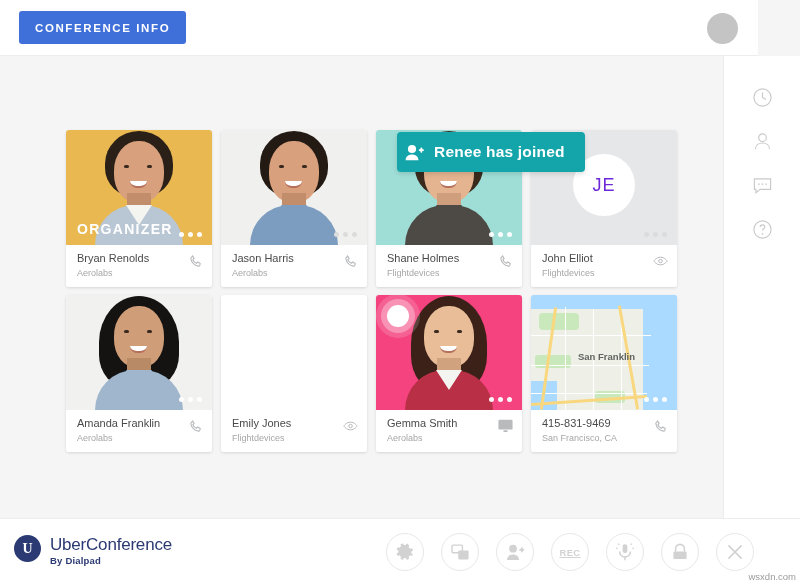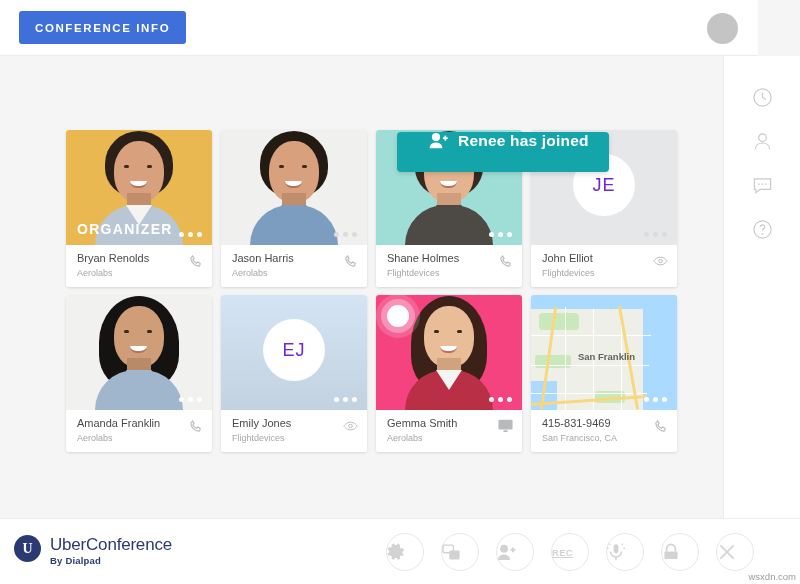--- a/index.html
+++ b/index.html
@@ -62,22 +62,22 @@
     cursor: pointer;
     color: #c9c9c9;
   }
 
   
   .toast {
     position: absolute; left: 397px; top: 76px;
     height: 40px;
     background: #13a5aa;
     border-radius: 4px;
-    display: flex; align-items: flex-start;
-    padding: 0 20px 0 32px;
+    display: flex; align-items: center;
+    padding: 0 20px 0 8px;
     box-shadow: 0 2px 5px rgba(0,0,0,0.13);
     z-index: 20;
   }
   .toast-icon { color: #fff; display: flex; margin-right: 10px; }
   .toast-text {
     color: #ffffff;
     font-size: 15.5px;
     font-weight: bold;
     letter-spacing: 0.2px;
     white-space: nowrap;
@@ -266,21 +266,21 @@
   }
   .toolbar {
     position: absolute; left: 386px; top: 14px;
     display: flex; gap: 17px;
   }
   .tool-btn {
     width: 38px; height: 38px;
     border-radius: 50%;
     border: 1px solid #e8e8e8;
     background: #ffffff;
-    display: flex; align-items: center; 
+    display: flex; align-items: center; justify-content: center;
     color: #d2d2d2;
     cursor: pointer;
     text-decoration: underline;
   }
   .rec-label {
     font-size: 9.5px; font-weight: bold;
     color: #d2d2d2; letter-spacing: 0.3px;
   }
   .watermark {
     position: absolute; right: 4px; bottom: 2px;
@@ -450,29 +450,20 @@
           <div class="porg">Aerolabs</div>
           <span class="card-icon">
             <svg width="14" height="14" viewBox="0 0 16 16" fill="none" stroke="currentColor" stroke-width="1.3">
               <path d="M4 2.2 5.8 5l-1.4 1.6c.7 1.8 2.2 3.3 4 4L10 9.2l2.8 1.8-.5 2c-.2.7-.9 1-1.6.9C6.4 13.2 2.8 9.6 2.1 5.3c-.1-.7.2-1.4.9-1.6z"></path>
             </svg>
           </span>
         </div>
       </div>
 
       <div class="card">
-        <div class="thumb">
-          <div class="thumb-bg" style="background:linear-gradient(180deg,#d4e4f4 0%,#c3d2e0 100%)"></div>
-          <div class="initials-circle">EJ</div>
-          <span class="dots-menu">
-            <i></i>
-              <i></i>
-              <i></i>
-          </span>
-        </div>
         <div class="card-info">
           <div class="pname">Emily Jones</div>
           <div class="porg">Flightdevices</div>
           <span class="card-icon">
             <svg width="15" height="14" viewBox="0 0 18 14" fill="none" stroke="currentColor" stroke-width="1.2">
               <path d="M1 7s3-4.6 8-4.6S17 7 17 7s-3 4.6-8 4.6S1 7 1 7z"></path>
               <circle cx="9" cy="7" r="2.1"></circle>
             </svg>
           </span>
         </div>

